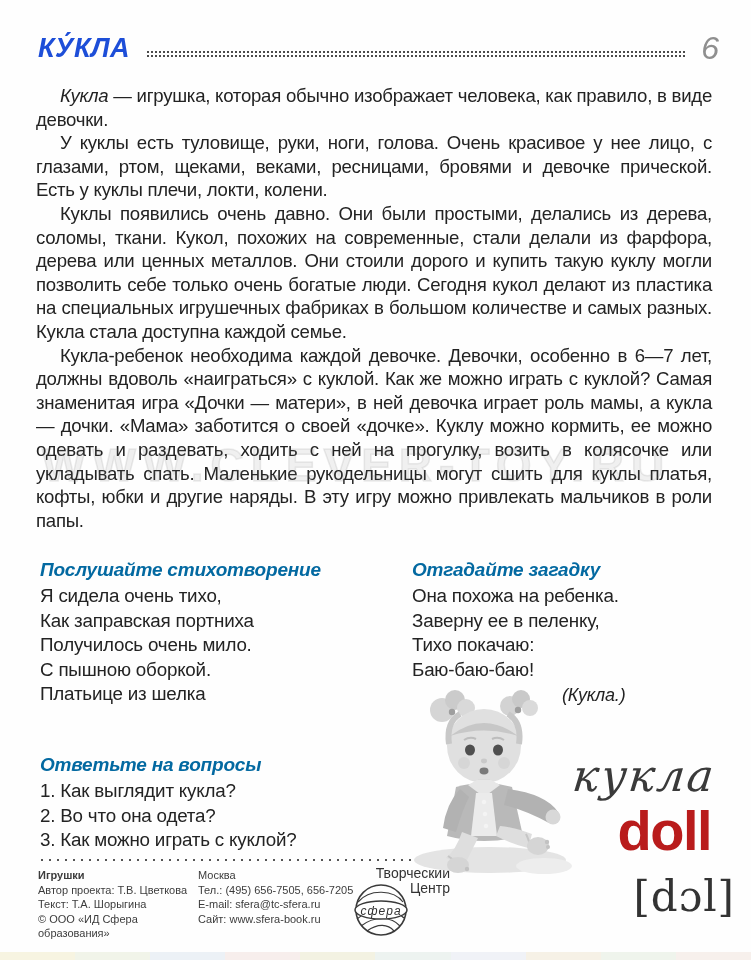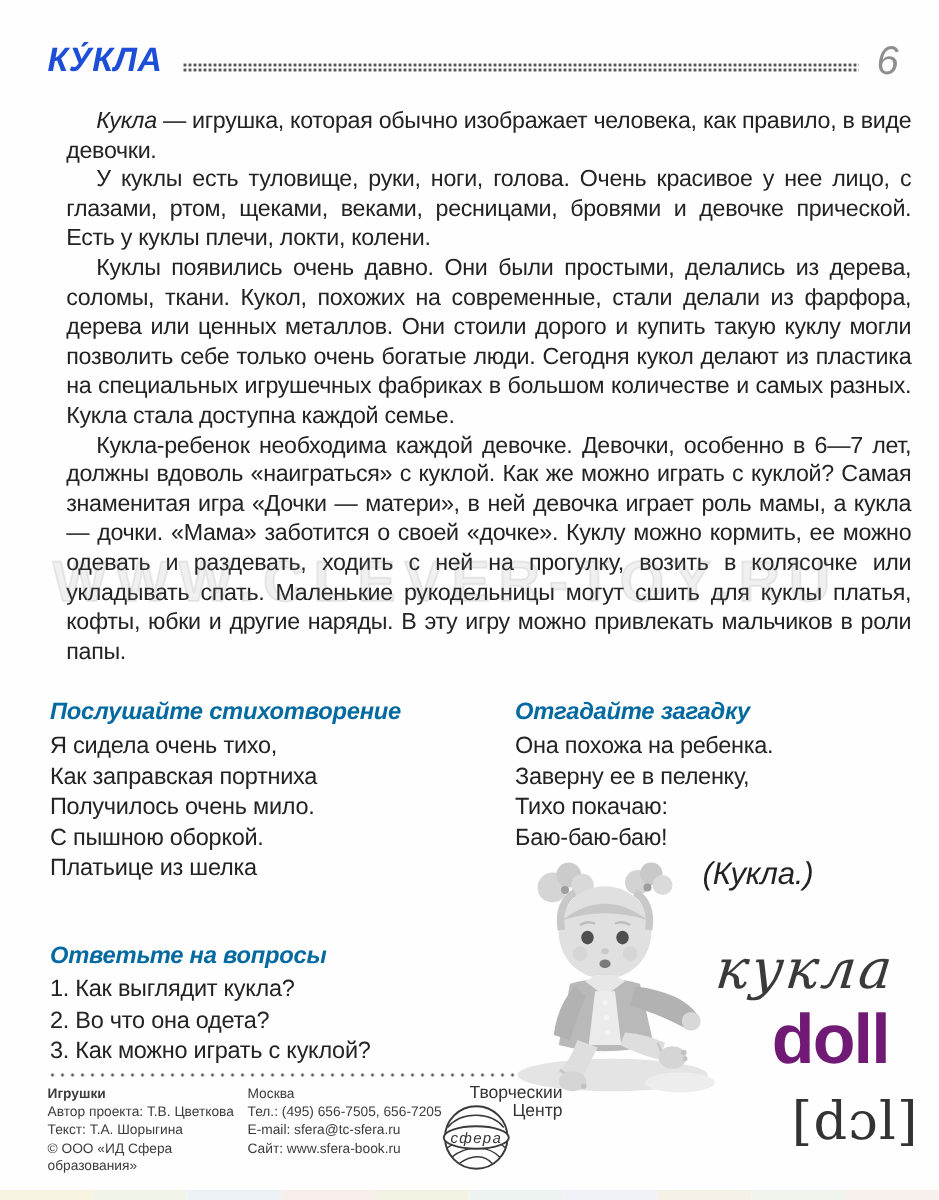--- a/index.html
+++ b/index.html
@@ -20,21 +20,21 @@
     flex:1;height:8px;margin:0 14px 6px 16px;
     background-image:radial-gradient(circle,#4a4a4a 1.05px,transparent 1.3px);
     background-size:4px 4px;background-position:0 0;
   }
   .hdr-num{
     font-size:32px;font-style:italic;font-weight:400;color:#8f8f8f;line-height:1;
   }
 
   
   .article{
-    left:53px;top:84px;width:676px;
+    left:36px;top:84px;width:676px;
     font-size:18.6px;line-height:23.6px;letter-spacing:-.25px;
     text-align:justify;z-index:2;
   }
   .article p{margin:0;text-indent:24px;}
   .ital{font-style:italic;}
 
   
   .watermark{
     left:42px;top:438px;z-index:3;white-space:nowrap;pointer-events:none;
     font-size:46px;font-weight:800;letter-spacing:7px;
@@ -45,37 +45,37 @@
   
   .sec-heading{
     font-weight:bold;font-style:italic;font-size:19px;letter-spacing:-.2px;
     margin:0 0 3px 0;color:#0369a1;
   }
   .lines{font-size:18.8px;line-height:24.5px;letter-spacing:-.2px;}
   .poem{left:40px;top:559px;width:360px;}
   .riddle{left:412px;top:559px;width:310px;}
   .riddle-answer{
     font-style:italic;padding-left:150px;margin-top:3px;
-    font-size:25px;letter-spacing:-.2px;
+    font-size:18px;letter-spacing:-.2px;
   }
   .questions{left:40px;top:754px;width:370px;}
 
   
   .doll-photo{left:394px;top:684px;width:184px;height:194px;z-index:1;}
 
   
   .vocab-ru{
     right:36px;top:750px;
     font-family:"DejaVu Serif","Liberation Serif",serif;
     font-style:italic;font-size:44px;letter-spacing:2px;color:#3a3a3a;
     transform:skewX(-6deg);
   }
   .vocab-en{
     right:40px;top:798px;
-    font-size:56px;font-weight:bold;letter-spacing:-1.5px;color:#701a75;
+    font-size:56px;font-weight:bold;letter-spacing:-1.5px;color:#b91c1c;
   }
   .vocab-tr{
     right:16px;top:872px;
     font-family:"DejaVu Serif","Liberation Serif",serif;
     font-size:42px;color:#333;letter-spacing:1px;
   }
 
   
   .foot-dots{
     left:38px;top:858px;width:408px;height:4px;

